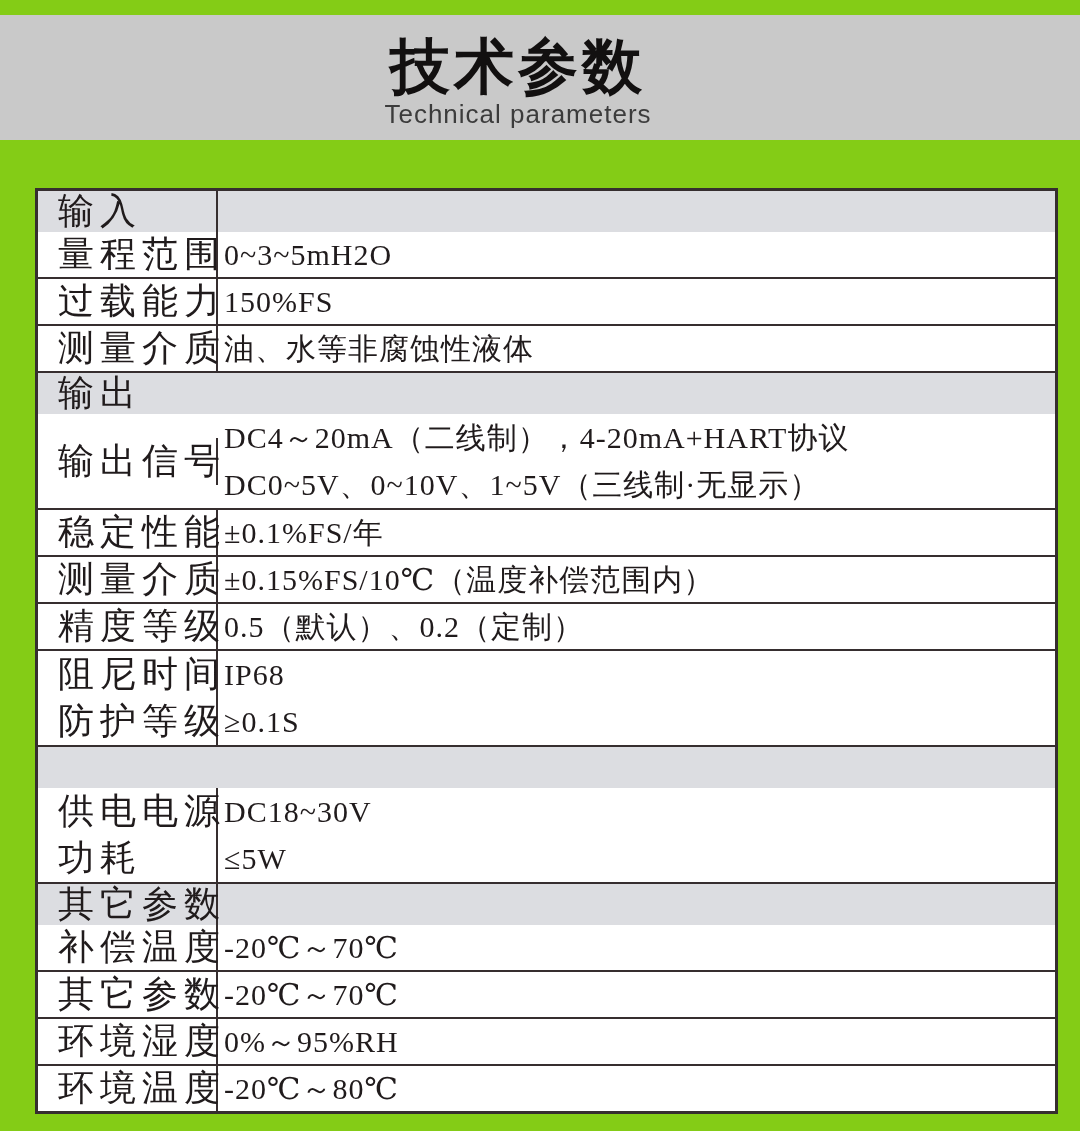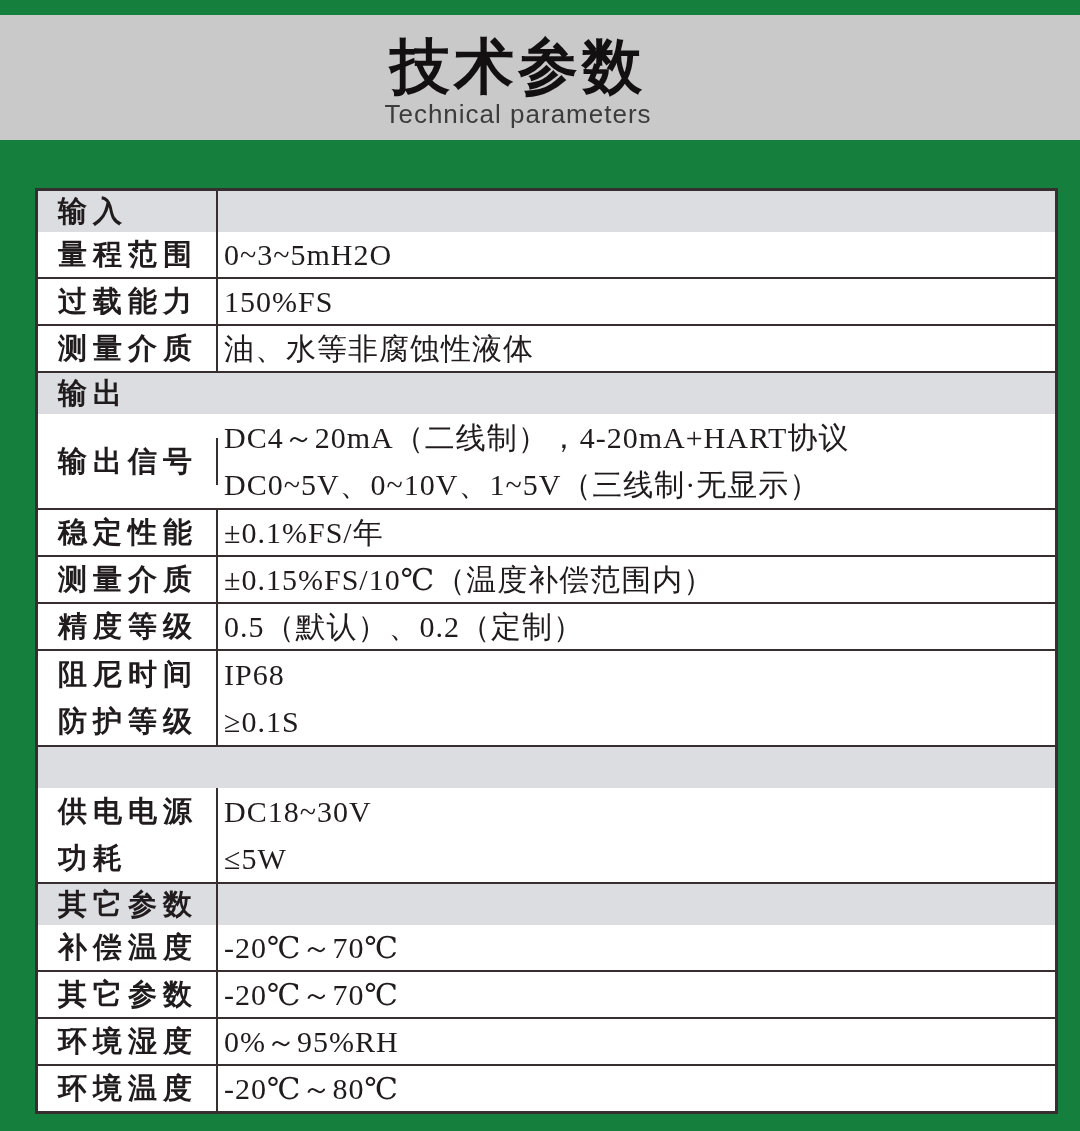--- a/index.html
+++ b/index.html
@@ -1,19 +1,19 @@
 <!DOCTYPE html>
 <html><head>
 <meta charset="utf-8">
 <style>
   html,body{margin:0;padding:0;background:#ffffff;}
   #page{
     position:relative;
     width:1080px;height:1131px;
-    background:#15803d;
+    background:#84cc16;
     overflow:hidden;
     font-family:"Liberation Serif","DejaVu Serif",serif;
     color:var(--text,#201b1c);
   }
   
   #banner{
     position:absolute;left:0;top:15px;width:1080px;height:125px;
     background:var(--banner-bg,#c9c9c9);
   }
   #banner .inner{
@@ -46,22 +46,22 @@
   .row.group{height:94px;align-items:center;}
   .cell{box-sizing:border-box;display:flex;flex-direction:column;justify-content:center;}
   .cell.left{
     width:180px;flex:none;
     border-right:2px solid var(--line,#362e2f);
     padding-left:20px;
   }
   .row.merged .cell.left{border-right:none;width:100%;}
   .cell.right{flex:1;padding-left:6px;overflow:hidden;}
   .lbl{
-    font-size:29px;line-height:45px;letter-spacing:6px;
-    white-space:nowrap;color:var(--text,#201b1c);font-weight:bold;
+    font-size:36px;line-height:45px;letter-spacing:6px;
+    white-space:nowrap;color:var(--text,#201b1c);
   }
   .row.section .lbl{line-height:41px;}
   .row.group .lbl{line-height:47px;}
   .val{
     font-size:30px;line-height:45px;letter-spacing:1px;
     white-space:nowrap;color:var(--text,#201b1c);
   }
   .row.group .val{line-height:47px;}
 </style>
 </head>

